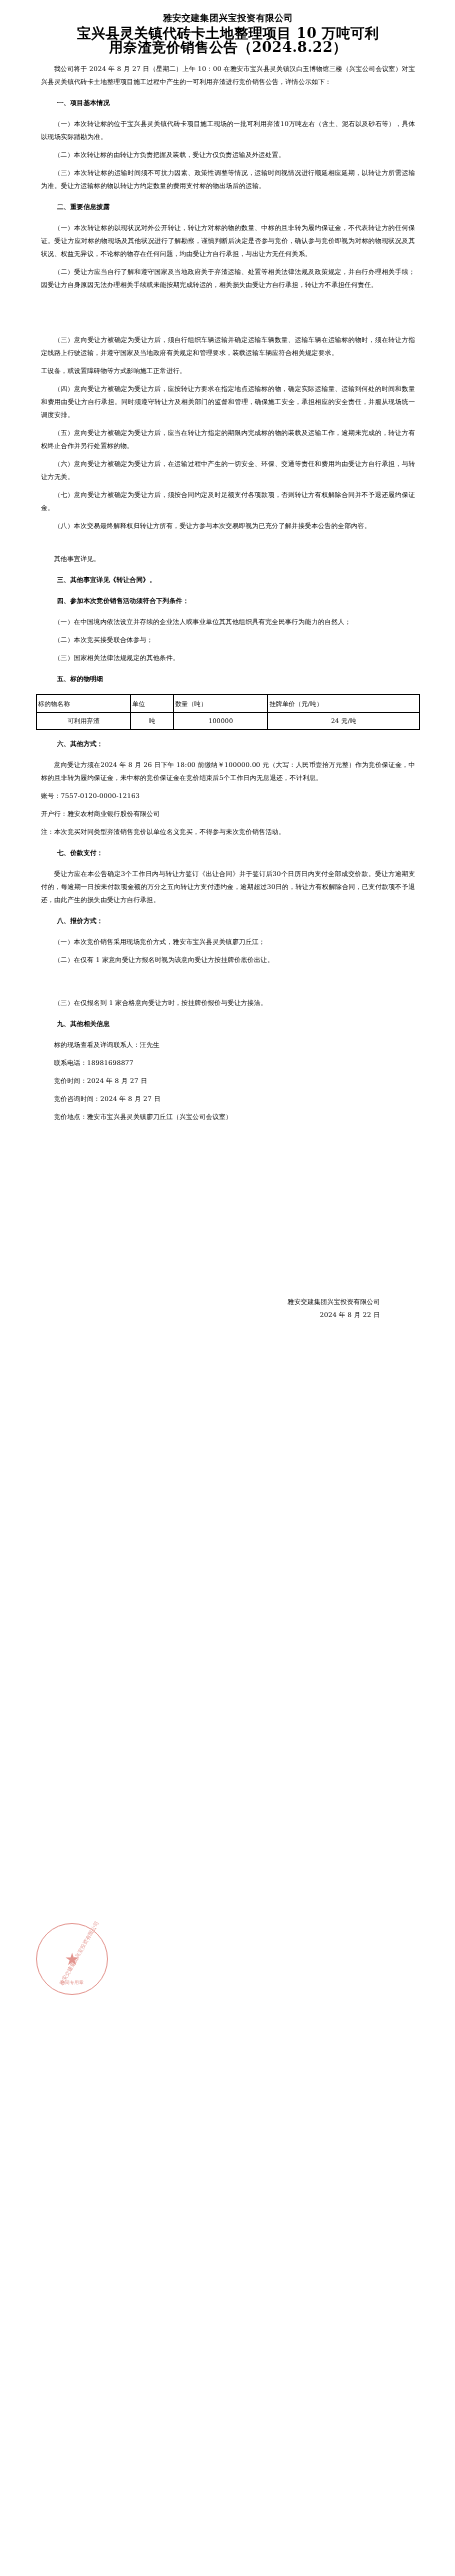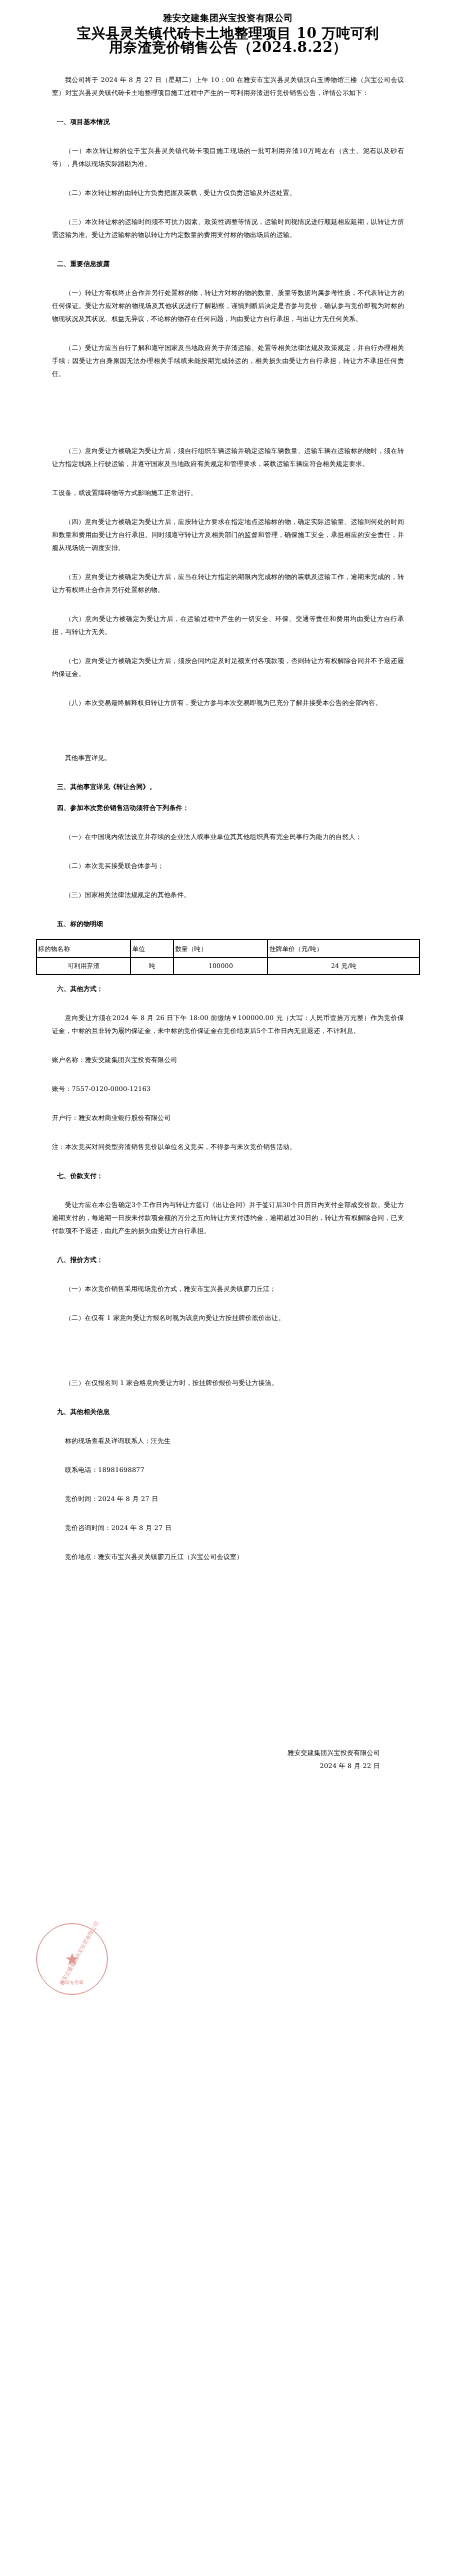--- a/index.html
+++ b/index.html
@@ -42,21 +42,21 @@
     font-size: 14px;
   }
   .body-text {
     font-size: 6.5px;
     line-height: 13px;
     text-align: justify;
     text-justify: inter-ideograph;
     letter-spacing: 0.1px;
   }
   .p {
-    margin: 16px;
+    margin: 5px;
     text-indent: 2em;
   }
   .p.noindent {
     text-indent: 0;
   }
   .section-h {
     margin: 8px;
     text-indent: 2em;
     font-weight: bold;
   }
@@ -136,21 +136,21 @@
     <div class="body-text">
 
       <p class="p">我公司将于 2024 年 8 月 27 日（星期二）上午 10：00 在雅安市宝兴县灵关镇汉白玉博物馆三楼（兴宝公司会议室）对宝兴县灵关镇代砖卡土地整理项目施工过程中产生的一可利用弃渣进行竞价销售公告，详情公示如下：</p>
 
       <p class="section-h">一、项目基本情况</p>
       <p class="p">（一）本次转让标的位于宝兴县灵关镇代砖卡项目施工现场的一批可利用弃渣10万吨左右（含土、泥石以及砂石等），具体以现场实际踏勘为准。</p>
       <p class="p">（二）本次转让标的由转让方负责把握及装载，受让方仅负责运输及外运处置。</p>
       <p class="p">（三）本次转让标的运输时间须不可抗力因素、政策性调整等情况，运输时间视情况进行顺延相应延期，以转让方所需运输为准。受让方运输标的物以转让方约定数量的费用支付标的物出场后的运输。</p>
 
       <p class="section-h">二、重要信息披露</p>
-      <p class="p">（一）转让方有权终止合作并另行处置标的物，转让方对标的物的数量、质量等数据均属参考性质，不代表转让方的任何保证。受让方应对标的物现场及其他状况进行了解勘察，谨慎判断后决定是否参与竞价，确认参与竞价即视为对标的物现状况及其状况、权益无异议，不论标的物存在任何问题，均由受让方自行承担，与出让方无任何关系。</p>
+      <p class="p">（一）本次转让标的以现状况对外公开转让，转让方对标的物的数量、中标的且非转为履约保证金，不代表转让方的任何保证。受让方应对标的物现场及其他状况进行了解勘察，谨慎判断后决定是否参与竞价，确认参与竞价即视为对标的物现状况及其状况、权益无异议，不论标的物存在任何问题，均由受让方自行承担，与出让方无任何关系。</p>
       <p class="p">（二）受让方应当自行了解和遵守国家及当地政府关于弃渣运输、处置等相关法律法规及政策规定，并自行办理相关手续；因受让方自身原因无法办理相关手续或未能按期完成转运的，相关损失由受让方自行承担，转让方不承担任何责任。</p>
 
       <div class="col-break"></div>
 
       <p class="p">（三）意向受让方被确定为受让方后，须自行组织车辆运输并确定运输车辆数量、运输车辆在运输标的物时，须在转让方指定线路上行驶运输，并遵守国家及当地政府有关规定和管理要求，装载运输车辆应符合相关规定要求。</p>
       <p class="p noindent">工设备，或设置障碍物等方式影响施工正常进行。</p>
       <p class="p">（四）意向受让方被确定为受让方后，应按转让方要求在指定地点运输标的物，确定实际运输量、运输到何处的时间和数量和费用由受让方自行承担。同时须遵守转让方及相关部门的监督和管理，确保施工安全，承担相应的安全责任，并服从现场统一调度安排。</p>
       <p class="p">（五）意向受让方被确定为受让方后，应当在转让方指定的期限内完成标的物的装载及运输工作，逾期未完成的，转让方有权终止合作并另行处置标的物。</p>
       <p class="p">（六）意向受让方被确定为受让方后，在运输过程中产生的一切安全、环保、交通等责任和费用均由受让方自行承担，与转让方无关。</p>
       <p class="p">（七）意向受让方被确定为受让方后，须按合同约定及时足额支付各项款项，否则转让方有权解除合同并不予退还履约保证金。</p>
@@ -182,21 +182,20 @@
             <td style="border:0.6px solid #000;padding:1.7px 1.1px;text-align:center;">可利用弃渣</td>
             <td style="border:0.6px solid #000;padding:1.7px 1.1px;text-align:center;">吨</td>
             <td style="border:0.6px solid #000;padding:1.7px 1.1px;text-align:center;">100000</td>
             <td style="border:0.6px solid #000;padding:1.7px 1.1px;text-align:center;">24 元/吨</td>
           </tr>
         </tbody>
       </table>
 
       <p class="section-h">六、其他方式：</p>
       <p class="p">意向受让方须在2024 年 8 月 26 日下午 18:00 前缴纳￥100000.00 元（大写：人民币壹拾万元整）作为竞价保证金，中标的且非转为履约保证金，未中标的竞价保证金在竞价结束后5个工作日内无息退还，不计利息。</p>
-      <p class="p noindent">账户名称：雅安交建集团兴宝投资有限公司</p>
       <p class="p noindent">账号：7557-0120-0000-12163</p>
       <p class="p noindent">开户行：雅安农村商业银行股份有限公司</p>
       <p class="p noindent">注：本次竞买对同类型弃渣销售竞价以单位名义竞买，不得参与未次竞价销售活动。</p>
 
       <p class="section-h">七、价款支付：</p>
       <p class="p">受让方应在本公告确定3个工作日内与转让方签订《出让合同》并于签订后30个日历日内支付全部成交价款。受让方逾期支付的，每逾期一日按未付款项金额的万分之五向转让方支付违约金，逾期超过30日的，转让方有权解除合同，已支付款项不予退还，由此产生的损失由受让方自行承担。</p>
 
       <p class="section-h">八、报价方式：</p>
       <p class="p">（一）本次竞价销售采用现场竞价方式，雅安市宝兴县灵关镇廖刀丘江；</p>
       <p class="p">（二）在仅有 1 家意向受让方报名时视为该意向受让方按挂牌价底价出让。</p>

